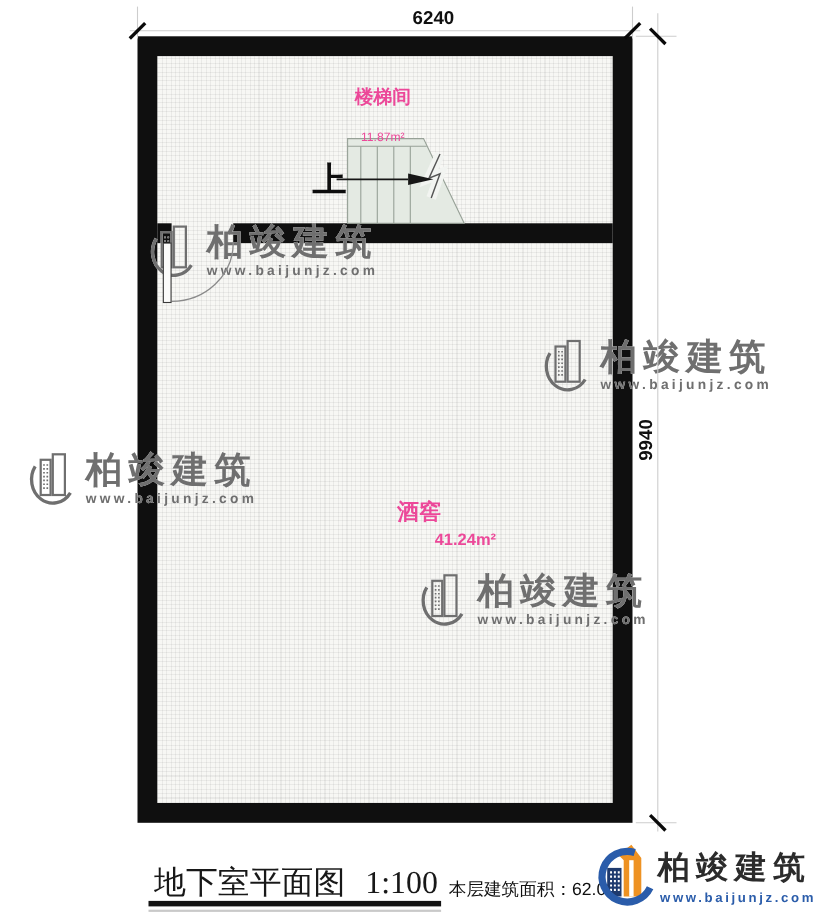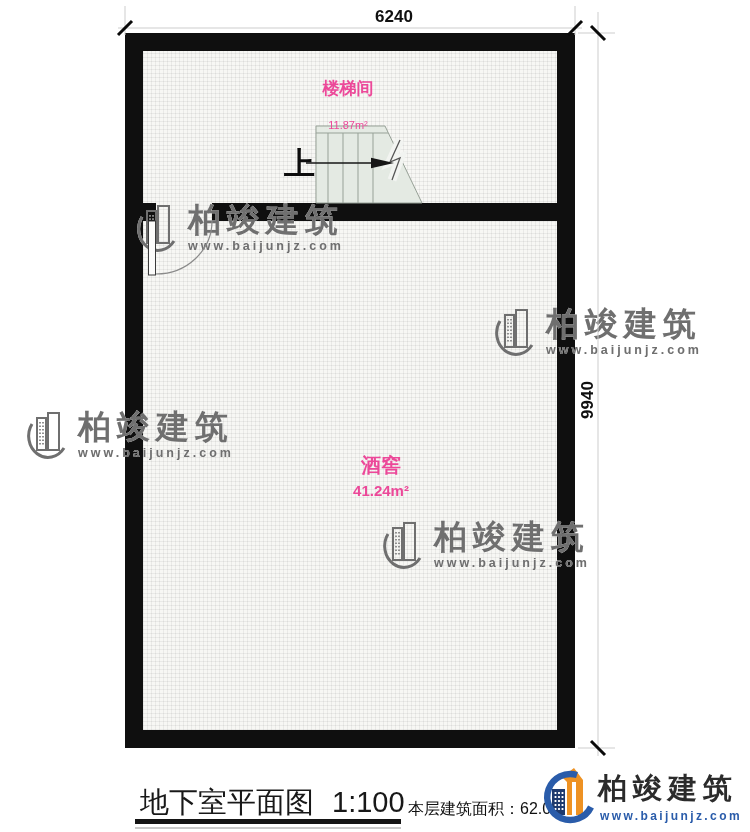--- a/index.html
+++ b/index.html
@@ -20,37 +20,37 @@
   .dim-top{left:125px;top:7px;width:538px;text-align:center;}
   .dim-right{left:556px;top:386px;width:64px;height:28px;display:flex;
              align-items:center;justify-content:center;transform:rotate(-90deg);}
   
   .room-label{z-index:3;text-align:center;color:#ec4899;}
   .lbl-stairwell{left:278px;top:77px;width:140px;}
   .lbl-stairwell .rname{font-size:17px;font-weight:700;}
   .lbl-stairwell .rarea{font-size:11px;font-weight:400;margin-top:19px;}
   .lbl-cellar{left:311px;top:452px;width:140px;}
   .lbl-cellar .rname{font-size:20px;font-weight:700;}
-  .lbl-cellar .rarea{font-size:15px;font-weight:700;margin-top:3px;}
+  .lbl-cellar .rarea{font-size:15px;font-weight:700;margin-top:3px;text-align:right;}
   .up-label{left:284px;top:143px;font-size:31px;font-weight:700;z-index:3;color:#0d0d0d;}
   
   .linework{left:0;top:0;z-index:3;pointer-events:none;}
   
   .wm{position:absolute;width:232px;height:60px;z-index:2;pointer-events:none;}
   .wm-layer{position:absolute;left:0;top:0;display:flex;align-items:center;gap:10px;white-space:nowrap;}
   .wm-layer.scr{color:#7a7a7a;mix-blend-mode:screen;}
   .wm-layer.mul{color:#e7e7e7;mix-blend-mode:multiply;}
   .wm-col{display:flex;flex-direction:column;}
   .wm-brand{font-size:33px;font-weight:700;letter-spacing:6px;line-height:1;}
   .wm-url{font-size:12.5px;font-weight:700;letter-spacing:3px;margin-top:4px;line-height:1;}
   .wm1{left:132px;top:201px;} .wm2{left:490px;top:305px;}
   .wm3{left:22px;top:408px;}  .wm4{left:378px;top:518px;}
   
   .title-row{left:140px;top:783px;z-index:4;display:flex;align-items:baseline;gap:18px;
-             font-size:29px;font-weight:500;color:#181818;white-space:nowrap;}
+             font-size:29px;font-weight:500;color:#181818;white-space:nowrap;font-family:Liberation Serif, serif;}
   .rule-thick{left:135px;top:819px;width:266px;height:5px;background:#141414;z-index:4;}
   .rule-thin{left:135px;top:827px;width:266px;height:2px;background:#c9c9c9;z-index:4;}
   .area-note{left:408px;top:799px;z-index:4;font-size:16px;color:#101010;white-space:nowrap;}
   .logo{left:536px;top:765px;width:214px;height:66px;z-index:5;}
   .logo-brand{left:62px;top:4px;font-size:29px;font-weight:800;letter-spacing:6px;
               color:#2b2b2b;white-space:nowrap;}
   .logo-url{left:64px;top:44px;font-size:12px;font-weight:700;letter-spacing:2.4px;
             color:#2a5caa;white-space:nowrap;}
 </style>
 </head>

